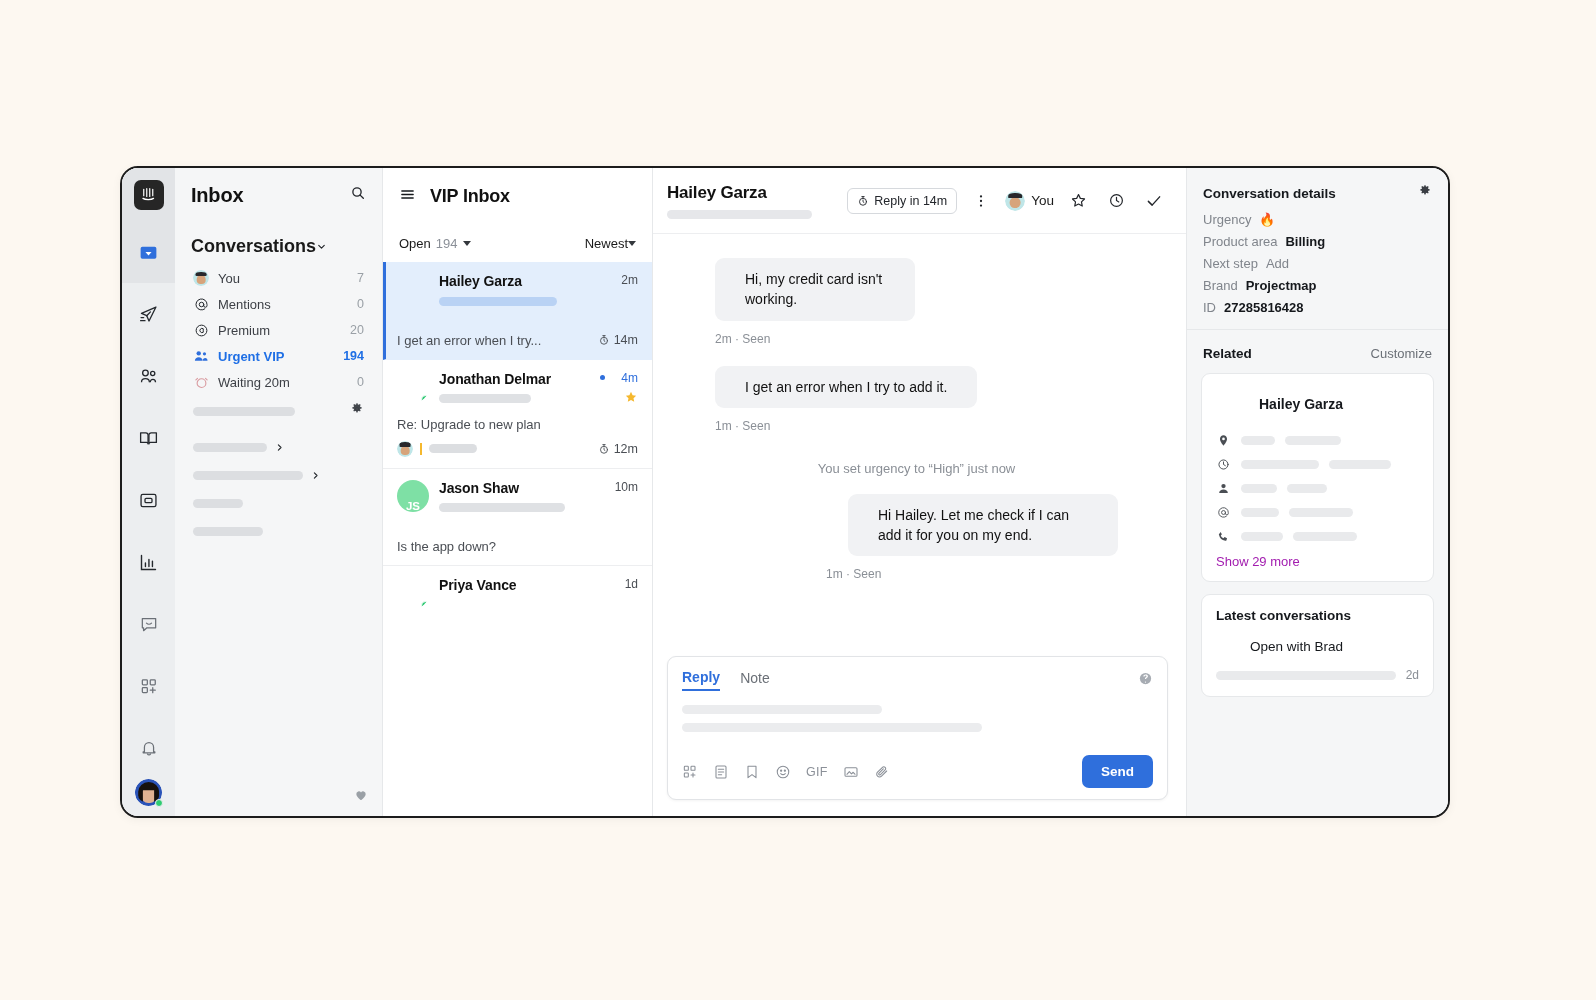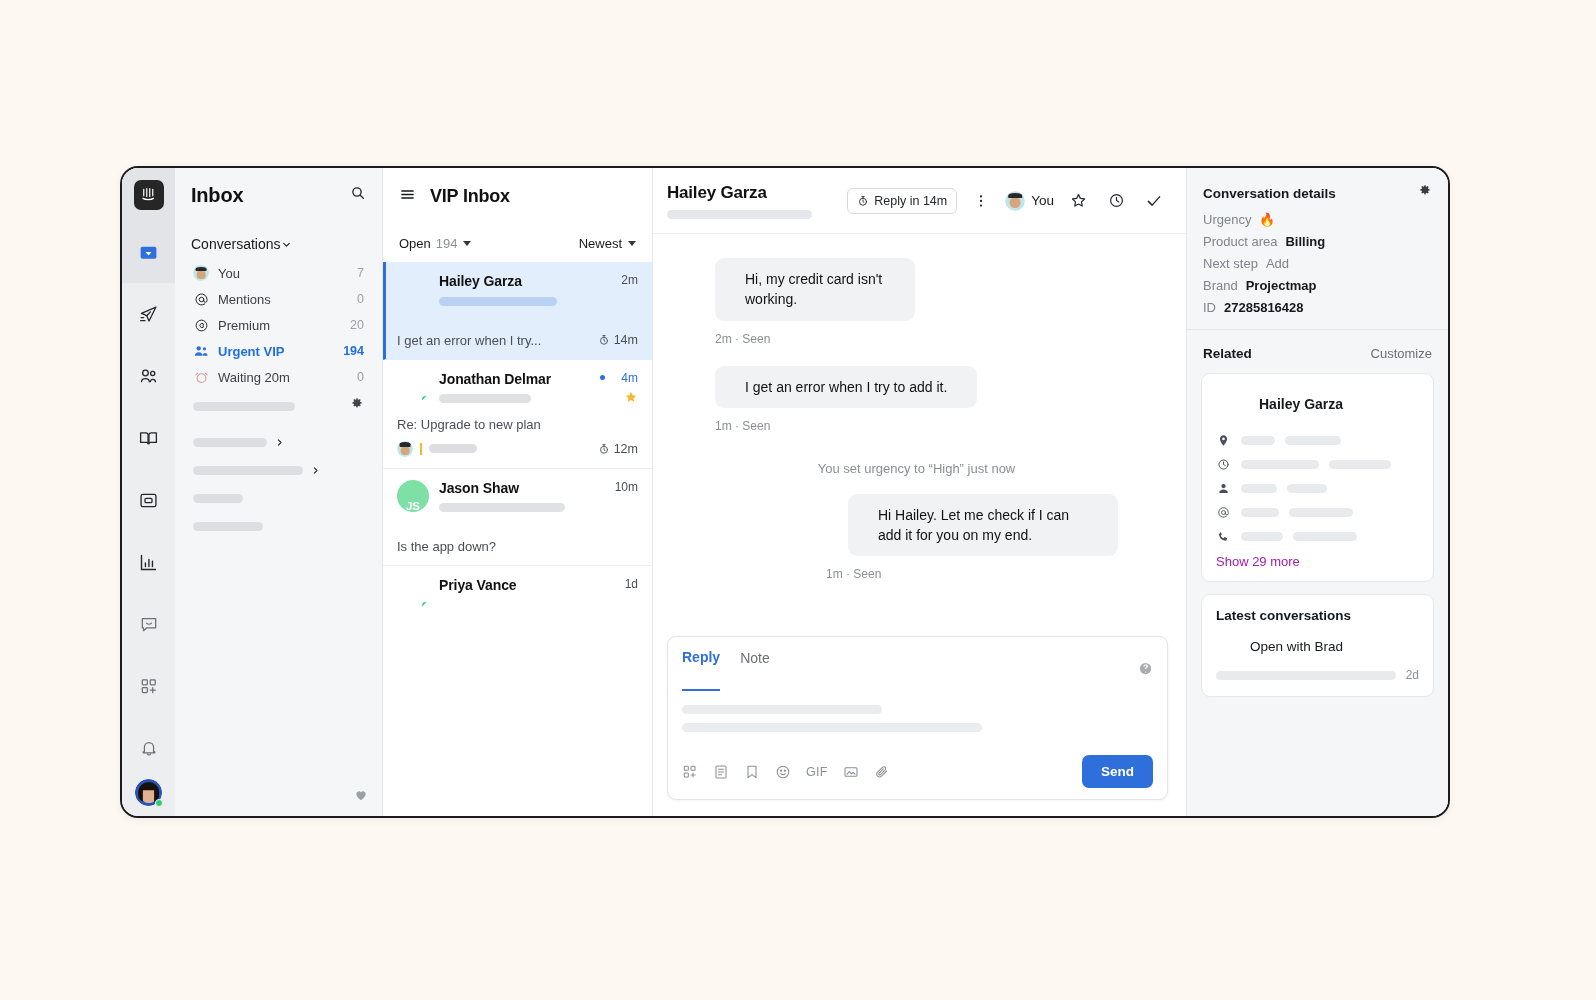--- a/index.html
+++ b/index.html
@@ -74,21 +74,21 @@
     height: 54px; display: flex; align-items: center;
     justify-content: space-between;
     padding: 0 16px 0 16px;
   }
   .inbox-title { font-size: 20px; font-weight: 700; color: #111; letter-spacing: -0.2px; }
   .conv-group {
     margin-top: 10px; padding: 0 10px;
   }
   .conv-group-head {
     display: flex; align-items: center; 
-    font-size: 14px; font-weight: 400; color: #1a1a1a;
+    font-size: 18px; font-weight: 700; color: #1a1a1a;
     padding: 4px 6px 8px 6px;
   }
   .nav-row {
     display: flex; align-items: center; gap: 9px;
     padding: 5px 8px; border-radius: 6px;
     font-size: 13px; color: #3d4046; cursor: pointer;
   }
   .nav-row .label { flex: 1 1 auto; white-space: nowrap; }
   .nav-row .count { font-size: 12.5px; color: #9aa0a6; }
   .nav-row.active .label, .nav-row.active .count { color: #1f6fe5; font-weight: 600; }
@@ -115,21 +115,21 @@
     padding: 0 16px;
   }
   .list-title { font-size: 18px; font-weight: 700; color: #111; letter-spacing: -0.2px;}
   .list-filters {
     height: 38px; display: flex; align-items: center;
     justify-content: space-between; padding: 0 16px;
     font-size: 13px; color: #1a1a1a;
   }
   .filter-l { display:flex; align-items:center; gap:5px; cursor:pointer;}
   .filter-l .num { color: #8b9098; }
-  .filter-r { display:flex; align-items:center; gap:6px; cursor:pointer;}
+  .filter-r { display:flex; align-items:center; cursor:pointer;}
   .caret { width:0;height:0;border-left:4px solid transparent;border-right:4px solid transparent;border-top:5px solid #34383d;display:inline-block;}
   .conv-item {
     padding: 11px 14px 11px 14px;
     border-bottom: 1px solid #edeef0;
     cursor: pointer; position: relative;
   }
   .conv-item.selected {
     background: #e3eefc;
     border-left: 3px solid #2f6fdc;
     padding-left: 11px;
@@ -201,21 +201,21 @@
   .meta.out { text-align: left; margin-left: 0; padding-left: 155px;}
   .system-note { text-align: center; font-size: 13px; color: #8a8f96; margin: 8px 0 14px 0;}
 
   .composer-area { padding: 0 18px 16px 14px; }
   .composer {
     border: 1px solid #e2e4e7; border-radius: 9px;
     background: #fff; box-shadow: 0 1px 3px rgba(0,0,0,0.05);
     padding: 12px 14px 11px 14px;
   }
   .comp-tabs { display: flex; align-items: center; gap: 20px; position: relative;}
-  .comp-tab { font-size: 14px; color: #6b7077; padding-bottom: 24px; cursor: pointer;}
+  .comp-tab { font-size: 14px; color: #6b7077; padding-bottom: 4px; cursor: pointer;}
   .comp-tab.active { color: #2f6fdc; font-weight: 700; border-bottom: 2.5px solid #2f6fdc; }
   .comp-help { margin-left: auto; cursor:pointer; }
   .comp-body { padding: 14px 0 10px 0; }
   .comp-body .skel { margin-bottom: 9px; background:#ebecee; }
   .comp-foot { display:flex; align-items:center; gap:15px; padding-top: 4px;}
   .comp-ico { cursor: pointer; display:flex; align-items:center;}
   .send-btn {
     margin-left: auto; background: #2f6fdc; color: #fff;
     border: none; border-radius: 7px; padding: 9px 19px;
     font-size: 13.5px; font-weight: 700; cursor: pointer;

